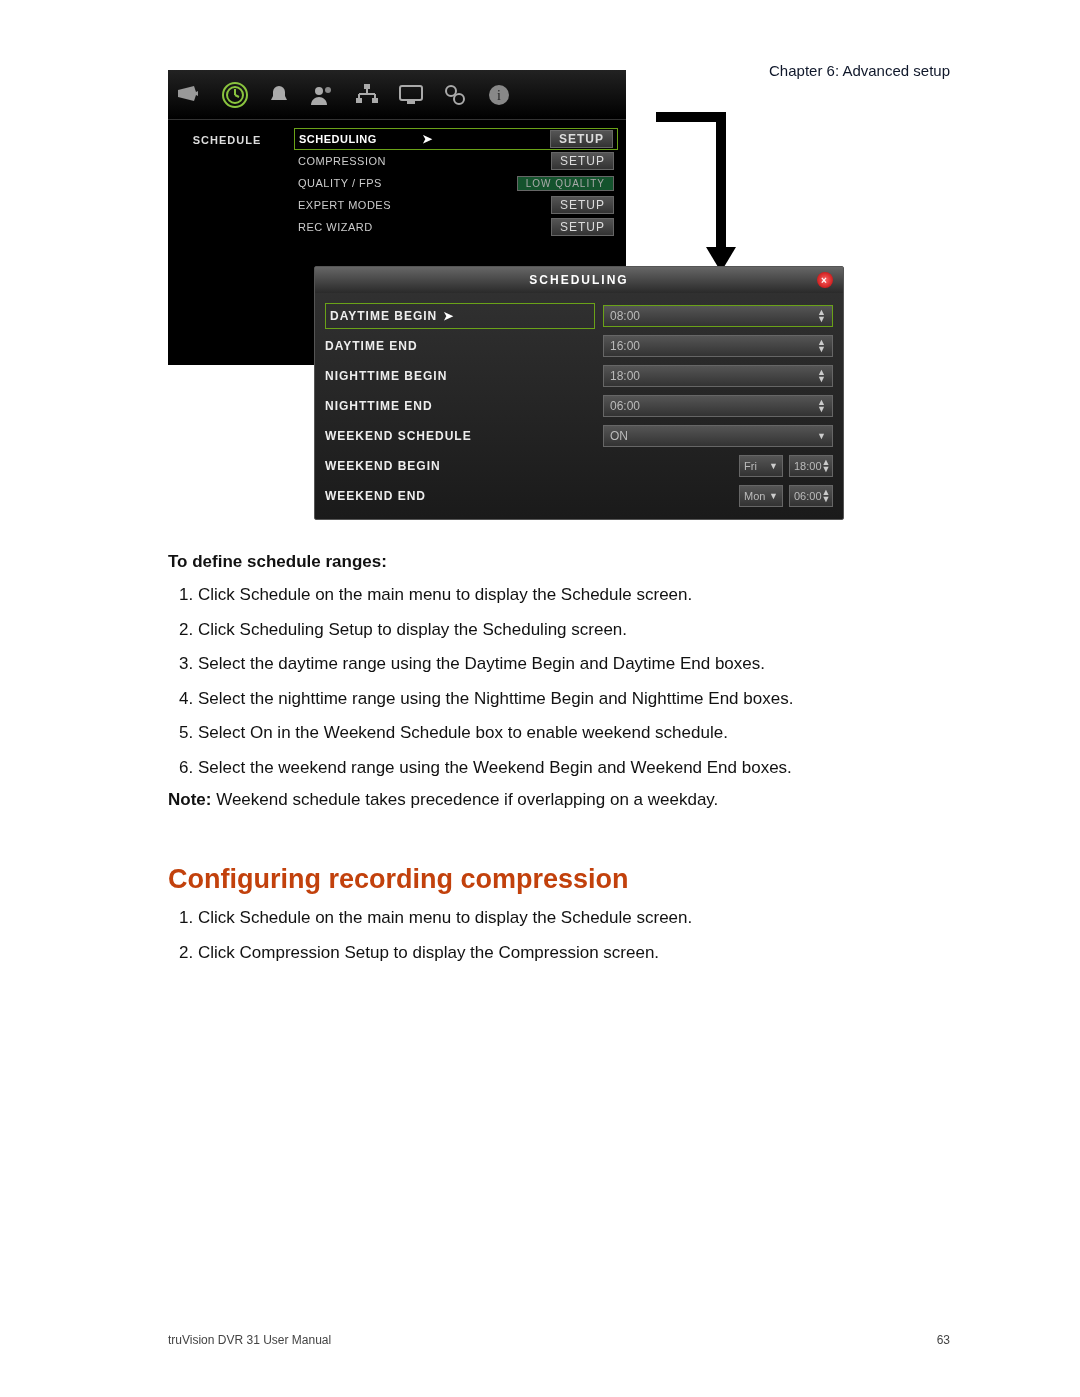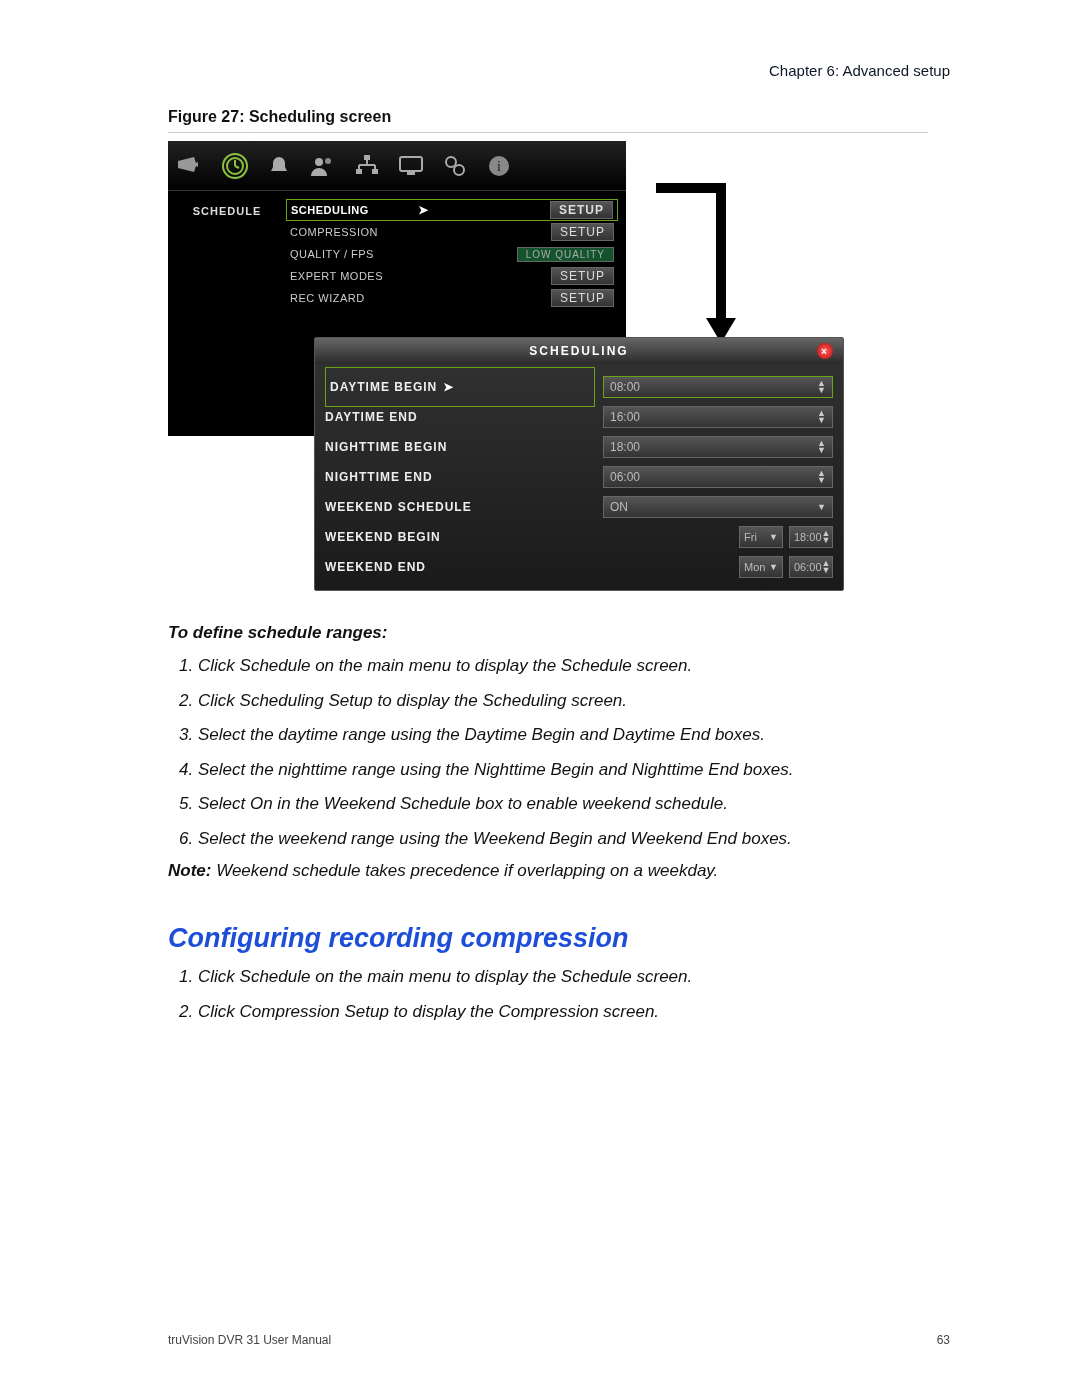--- a/index.html
+++ b/index.html
@@ -51,21 +51,21 @@
     width: 26px; height: 26px;
     color: #bbb;
     display: inline-flex; align-items: center; justify-content: center;
     font-size: 22px;
   }
   .dvr-iconbar .icon.active {
     color: #8ac43e;
     border: 2px solid #8ac43e;
     border-radius: 50%;
   }
-  .dvr-body { display: flex; }
+  .dvr-body { display: flex; gap: 8px; }
   .dvr-left {
     width: 118px;
     color: #ddd;
     font-size: 11px;
     letter-spacing: 1px;
     padding-top: 10px;
     text-align: center;
   }
   .dvr-left div { padding: 4px 0; font-weight: bold; }
   .dvr-right {
@@ -159,21 +159,21 @@
     gap: 8px;
   }
   .popup-row .lab {
     width: 270px;
     color: #eee;
     font-size: 12px;
     font-weight: bold;
     letter-spacing: 1px;
     display: flex; align-items: center;
   }
-  .popup-row.sel .lab { border: 1px solid #6aa218; height: 40px; padding: 0 4px; }
+  .popup-row.sel .lab { border: 1px solid #6aa218; height: 26px; padding: 0 4px; }
   .field {
     flex: 1;
     height: 22px;
     background: linear-gradient(#555,#333);
     border: 1px solid #666;
     color: #bbb;
     font-size: 12px;
     display: flex; align-items: center; justify-content: space-between;
     padding: 0 6px;
   }
@@ -182,48 +182,47 @@
   .mini-field {
     width: 44px; height: 22px;
     background: linear-gradient(#555,#333);
     border: 1px solid #666;
     color: #bbb; font-size: 11px;
     display: inline-flex; align-items: center; justify-content: space-between;
     padding: 0 4px;
   }
   .right-mini { display: flex; justify-content: flex-end; flex: 1; gap: 6px; }
   
-  .section { width: 760px; font-style: italic; }
+  .section { width: 760px; }
   .sub-h { font-weight: bold; font-size: 17px; margin-top: 22px; }
   ol.steps { margin: 10px 0 0 30px; font-size: 17px; line-height: 1.5; }
   ol.steps li { margin-bottom: 9px; }
   .note { font-size: 17px; margin-top: 10px; }
   h2.h2 {
     font-size: 27px;
-    color: #1d4ed8;
+    color: #c2410c;
     font-weight: bold;
-    margin-top: 42px;
+    margin-top: 54px;
   }
   .footer {
     position: absolute;
     bottom: 50px;
     left: 168px; right: 130px;
     display: flex; justify-content: space-between;
     font-size: 12px;
     color: #444;
     align-items: center;
   }
 </style>
 </head>
 <body>
 
 <div class="page">
   <div class="header-right">Chapter 6: Advanced setup</div>
 
-  <div class="fig-caption">Figure 27: Scheduling screen</div>
 
   <div class="figure">
 
     <div class="dvr-top">
       <div class="dvr-iconbar">
         <span class="icon">
           <svg width="26" height="18" viewBox="0 0 26 18">
               <polygon points="0,4 16,0 18,6 20,5 20,10 18,9 16,15 0,11" fill="#999"></polygon>
             </svg>
         </span>

